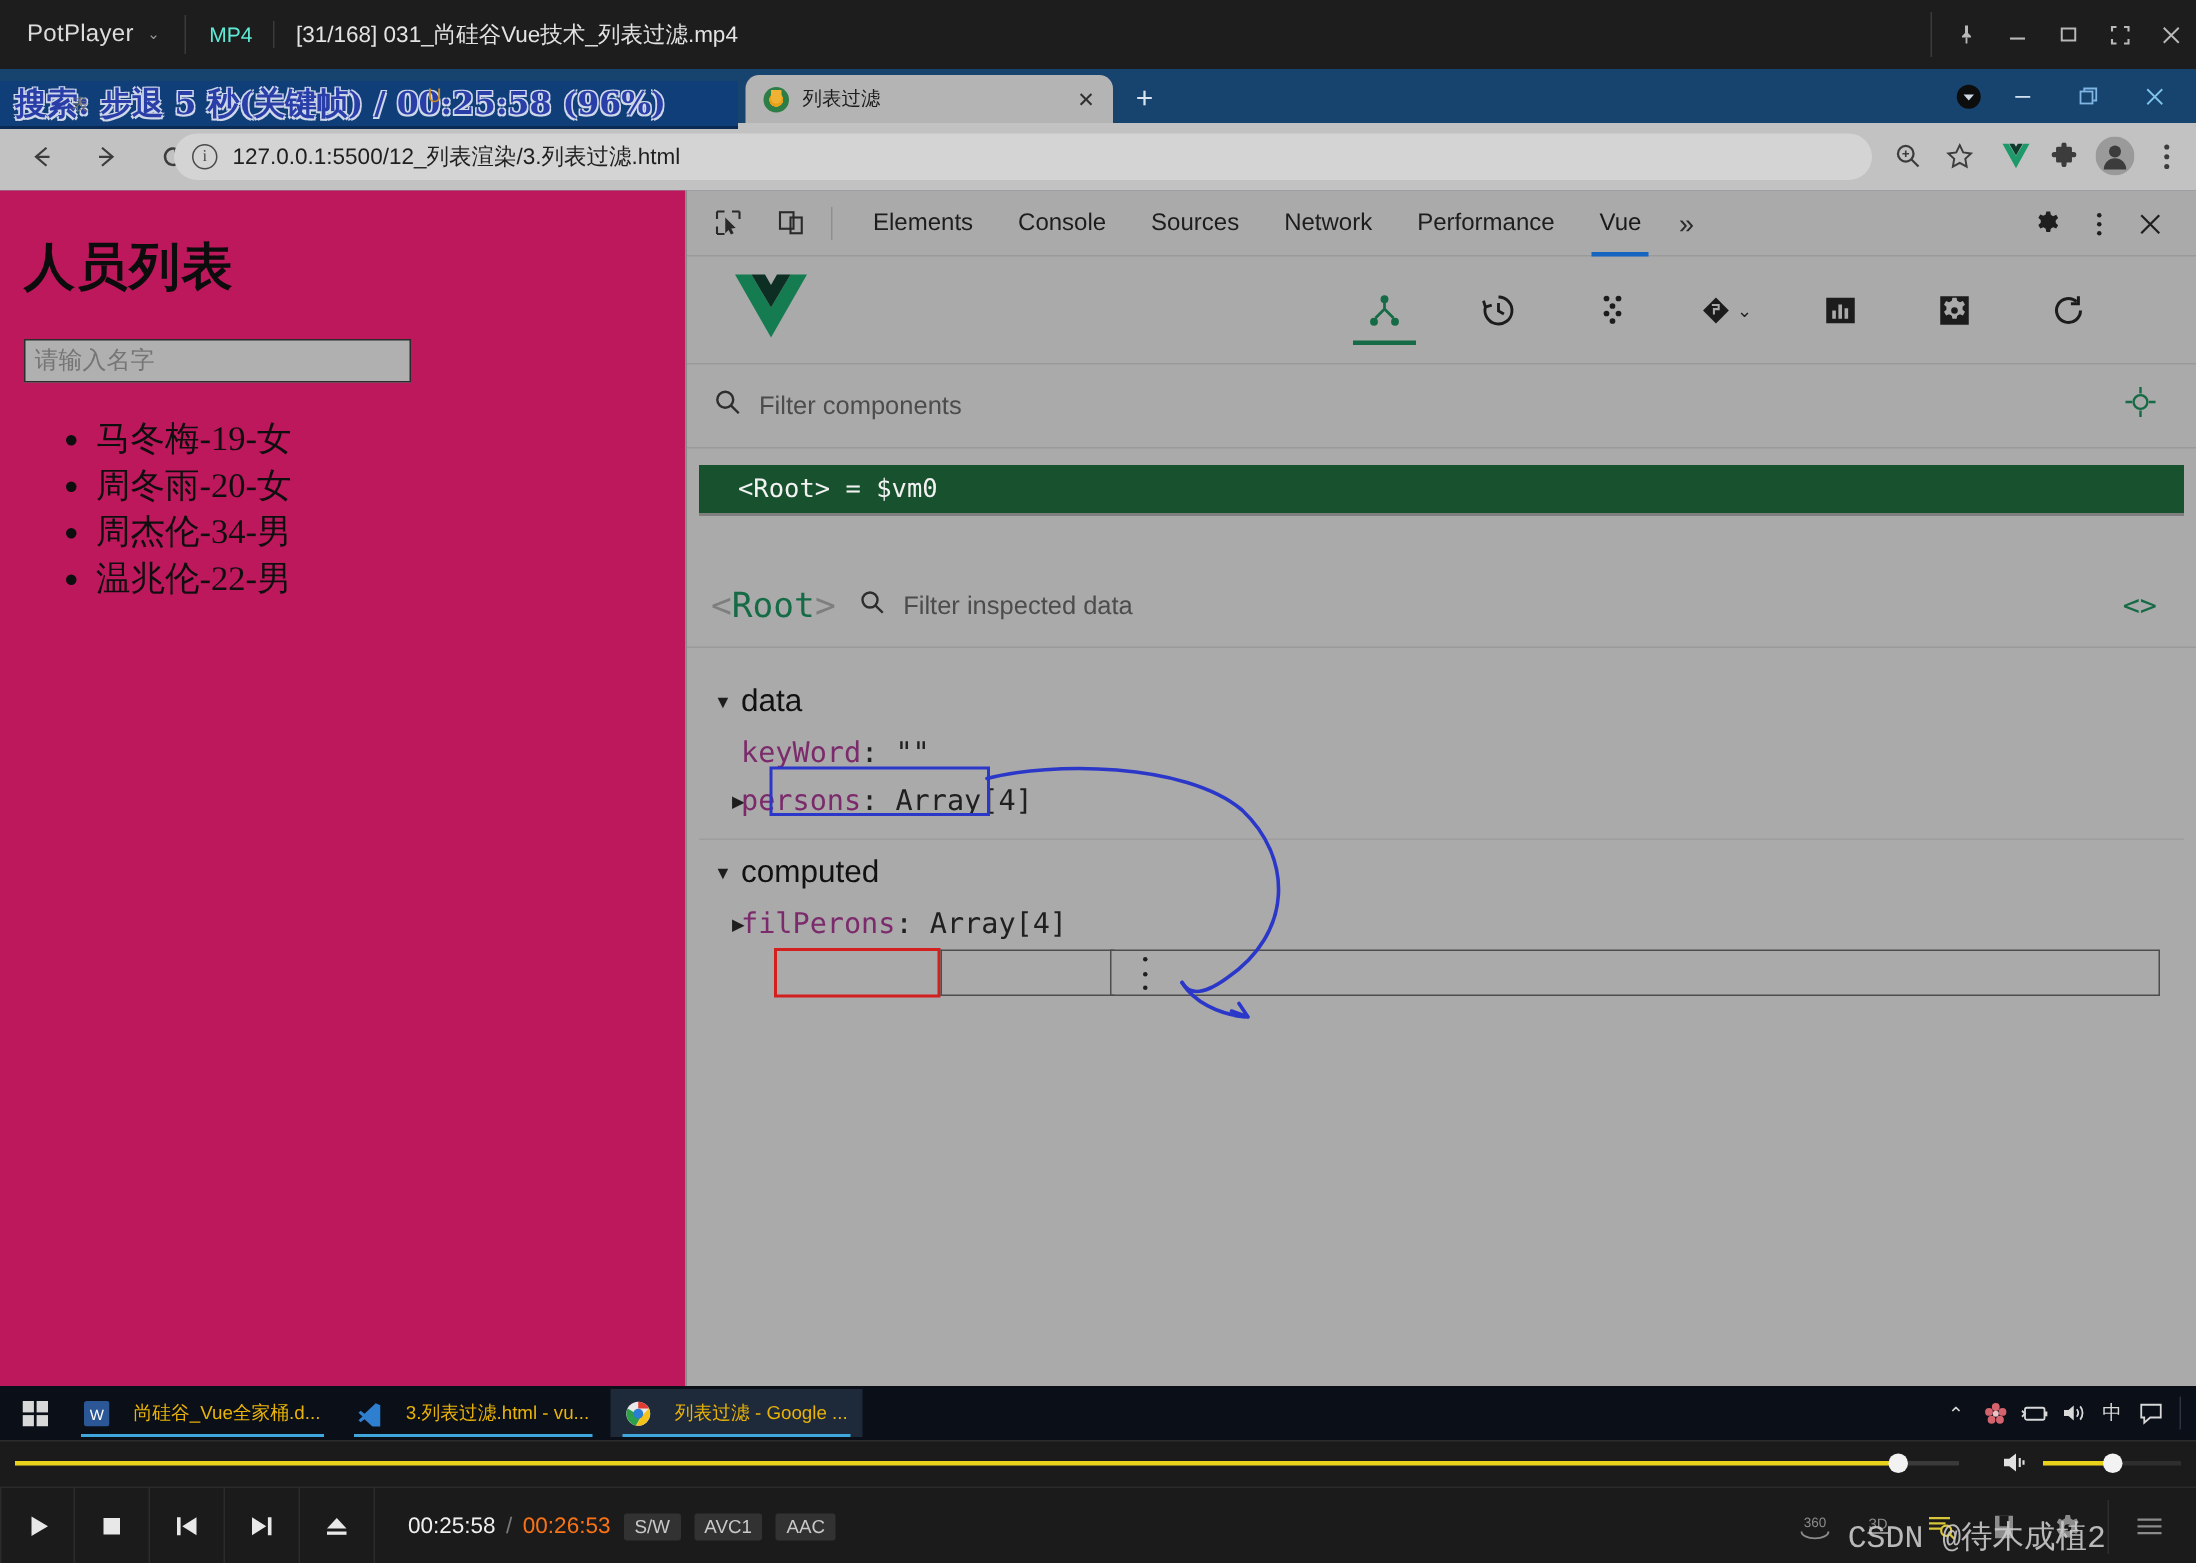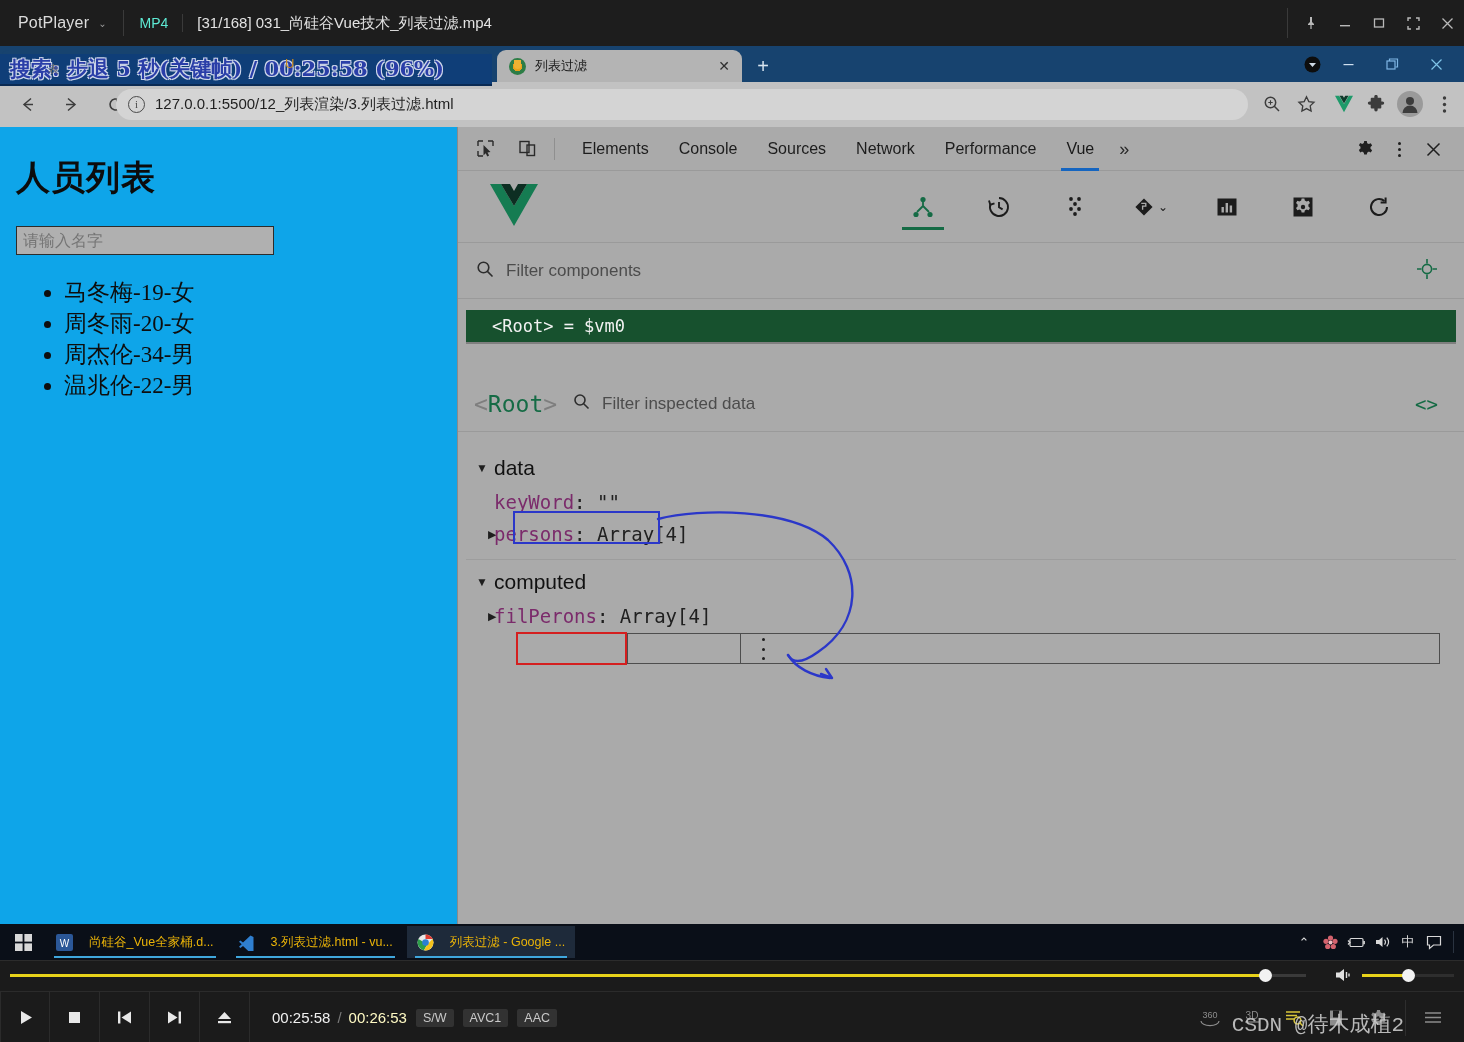--- a/index.html
+++ b/index.html
@@ -132,21 +132,21 @@
     color:#3c3c3c; position:absolute; top:6px;
   }
 
   
   #chrome-viewport{
     position:absolute; left:0; top:81px; width:1464px; height:797px;
     background:#b0b0b0;
     display:flex;
   }
   #page-pane{
-    width:457px; height:797px; background:#0ea5e9; position:relative;
+    width:457px; height:797px; background:#be185d; position:relative;
     padding:28px 0 0 16px;
   }
   #page-title{
     font-size:34px; font-weight:bold; color:#0c0c0c;
     font-family:"Liberation Serif", serif;
     letter-spacing:1px;
   }
   #name-input{
     margin-top:25px; width:258px; height:29px;
     background:#b0b0b0; border:1.5px solid #2c2c2c;
@@ -352,21 +352,21 @@
   }
   #btn-row{ position:relative; height:52px; border-top:1px solid #2b2b2b; display:flex; align-items:center; }
   .pp-ctrl{
     width:50px; height:52px; display:flex; align-items:center; justify-content:center;
     color:#e8e8e8; border-right:1px solid #2b2b2b;
   }
   .pp-ctrl:first-child{ border-left:1px solid #2b2b2b; }
   #time-block{ display:flex; align-items:center; margin-left:22px; }
   #time-cur{ color:#f0f0f0; font-size:15px; font-family:"Liberation Sans", sans-serif; }
   #time-slash{ color:#7a7a7a; font-size:15px; margin:0 7px; }
-  #time-total{ color:#fef9c3; font-size:15px; }
+  #time-total{ color:#f97316; font-size:15px; }
   .codec-chip{
     margin-left:9px; padding:2px 7px; background:#323232; color:#c9c9c9;
     font-size:12.5px; border-radius:2px;
   }
   #pp-right-ctrls{
     position:absolute; right:0; top:0; height:52px; display:flex; align-items:center;
   }
   .pp-rc{
     width:42px; height:52px; display:flex; align-items:center; justify-content:center;
     color:#8c8c8c; font-size:13px;

